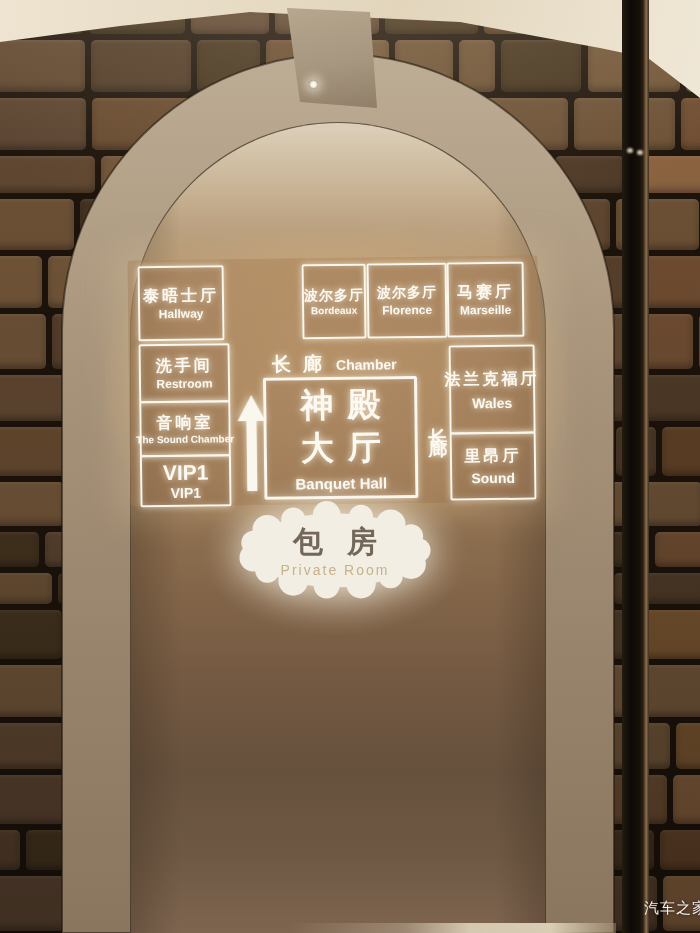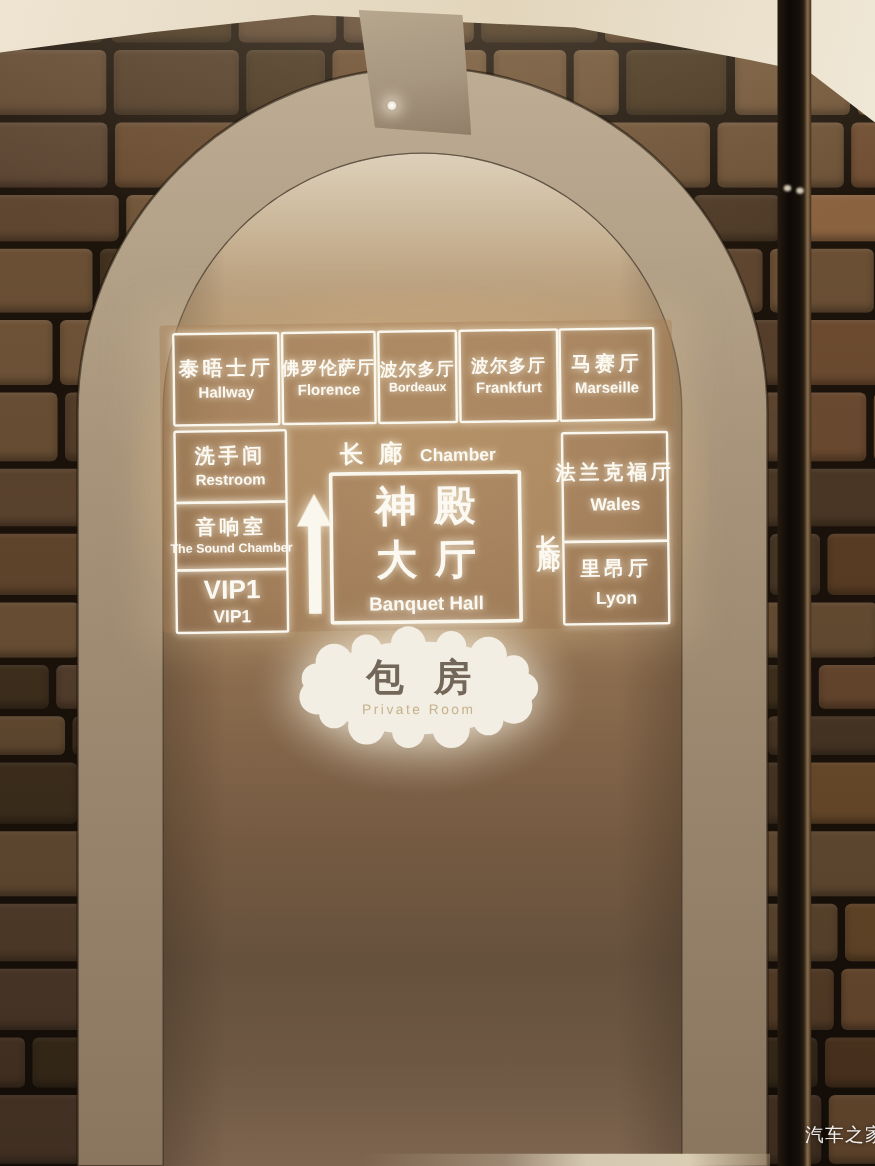--- a/index.html
+++ b/index.html
@@ -82,21 +82,21 @@
   .vip-big{font-weight:bold;font-size:21px;letter-spacing:0;text-shadow:0 0 7px rgba(255,248,230,.9);}
   .vip-small{font-weight:bold;font-size:14px;text-shadow:0 0 6px rgba(255,248,230,.85);}
   
   #badge{position:absolute;left:233px;top:500px;width:204px;height:106px;
     filter:drop-shadow(0 0 16px rgba(250,244,228,.75));}
   #badge svg{position:absolute;left:0;top:0;}
   #badge-title{position:absolute;left:0;top:22px;width:100%;text-align:center;
     font-family:"Liberation Serif","DejaVu Serif",serif;
     font-size:30px;font-weight:bold;color:#73675a;letter-spacing:24px;text-indent:24px;}
   #badge-subtitle{position:absolute;left:0;top:62px;width:100%;text-align:center;
-    font-size:11px;color:#c7b28c;letter-spacing:2px;}
+    font-size:14px;color:#c7b28c;letter-spacing:2px;}
   
   #floor-strip{position:absolute;left:290px;top:923px;width:326px;height:10px;
     background:linear-gradient(90deg,rgba(213,201,178,0) 0%,rgba(213,201,178,.35) 35%,rgba(222,211,188,.9) 55%,#d9cdb4 80%,rgba(160,140,110,.5) 100%);}
   #watermark{position:absolute;left:644px;top:899px;font-size:15px;color:rgba(255,255,255,.92);
     letter-spacing:1px;text-shadow:0 0 3px rgba(0,0,0,.6);white-space:nowrap;}
 </style>
 </head>
 <body>
 
 <div id="scene">
@@ -297,31 +297,27 @@
   </div>
   <div id="proj-glow"></div>
   <div id="badge-glow"></div>
 
   <div id="sign">
 
     <div class="box" style="left:10px;top:6px;width:82px;height:71px;">
       <span class="zh">泰晤士厅</span>
       <span class="en">Hallway</span>
     </div>
-    <div class="box" style="left:97px;top:6px;width:72px;height:71px;">
-      <span class="zh small">佛罗伦萨厅</span>
-      <span class="en">Florence</span>
-    </div>
     <div class="box" style="left:174px;top:6px;width:60px;height:71px;">
       <span class="zh small">波尔多厅</span>
       <span class="en tiny">Bordeaux</span>
     </div>
     <div class="box" style="left:239px;top:6px;width:76px;height:71px;">
       <span class="zh small">波尔多厅</span>
-      <span class="en">Frankfurt</span>
+      <span class="en">Florence</span>
     </div>
     <div class="box" style="left:319px;top:6px;width:73px;height:71px;">
       <span class="zh">马赛厅</span>
       <span class="en">Marseille</span>
     </div>
 
     <div class="box" style="left:10px;top:84px;width:87px;height:55px;">
       <span class="zh">洗手间</span>
       <span class="en">Restroom</span>
     </div>
@@ -333,21 +329,21 @@
       <span class="vip-big">VIP1</span>
       <span class="vip-small">VIP1</span>
     </div>
 
     <div class="box" style="left:320px;top:89px;width:82px;height:85px;">
       <span class="zh">法兰克福厅</span>
       <span class="en" style="font-size:14px;margin-top:6px;">Wales</span>
     </div>
     <div class="box" style="left:320px;top:176px;width:82px;height:64px;">
       <span class="zh">里昂厅</span>
-      <span class="en" style="font-size:14px;margin-top:4px;">Lyon</span>
+      <span class="en" style="font-size:14px;margin-top:4px;">Sound</span>
     </div>
 
     <div id="hallway-top">
       <span class="zh">长廊</span><span class="en">Chamber</span>
     </div>
 
     <div id="up-arrow">
       <span class="head"></span>
       <span class="stem"></span>
     </div>

